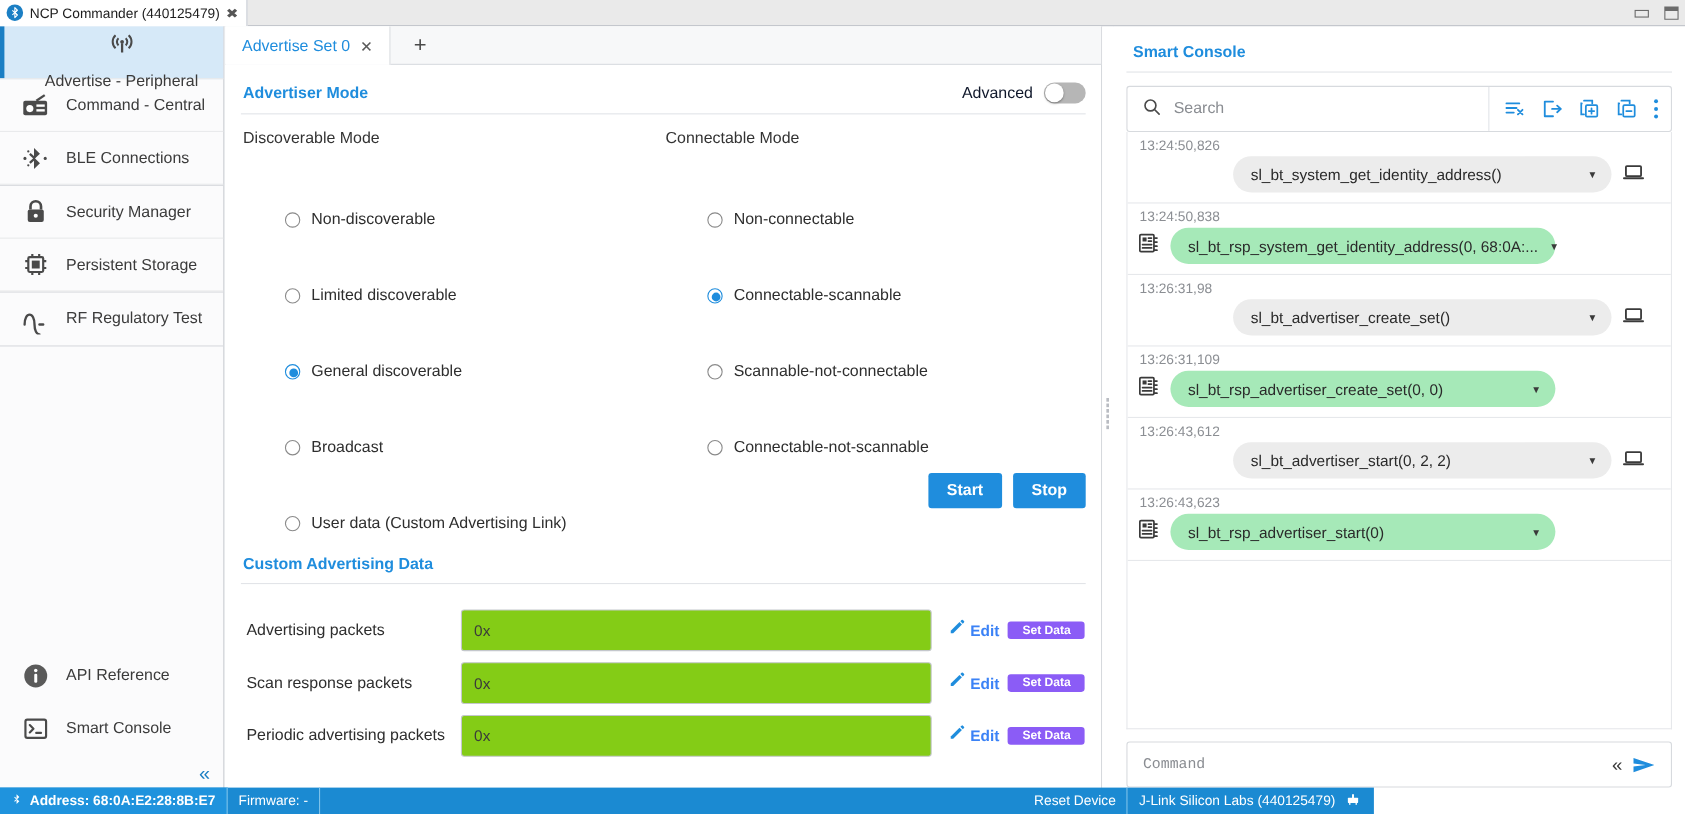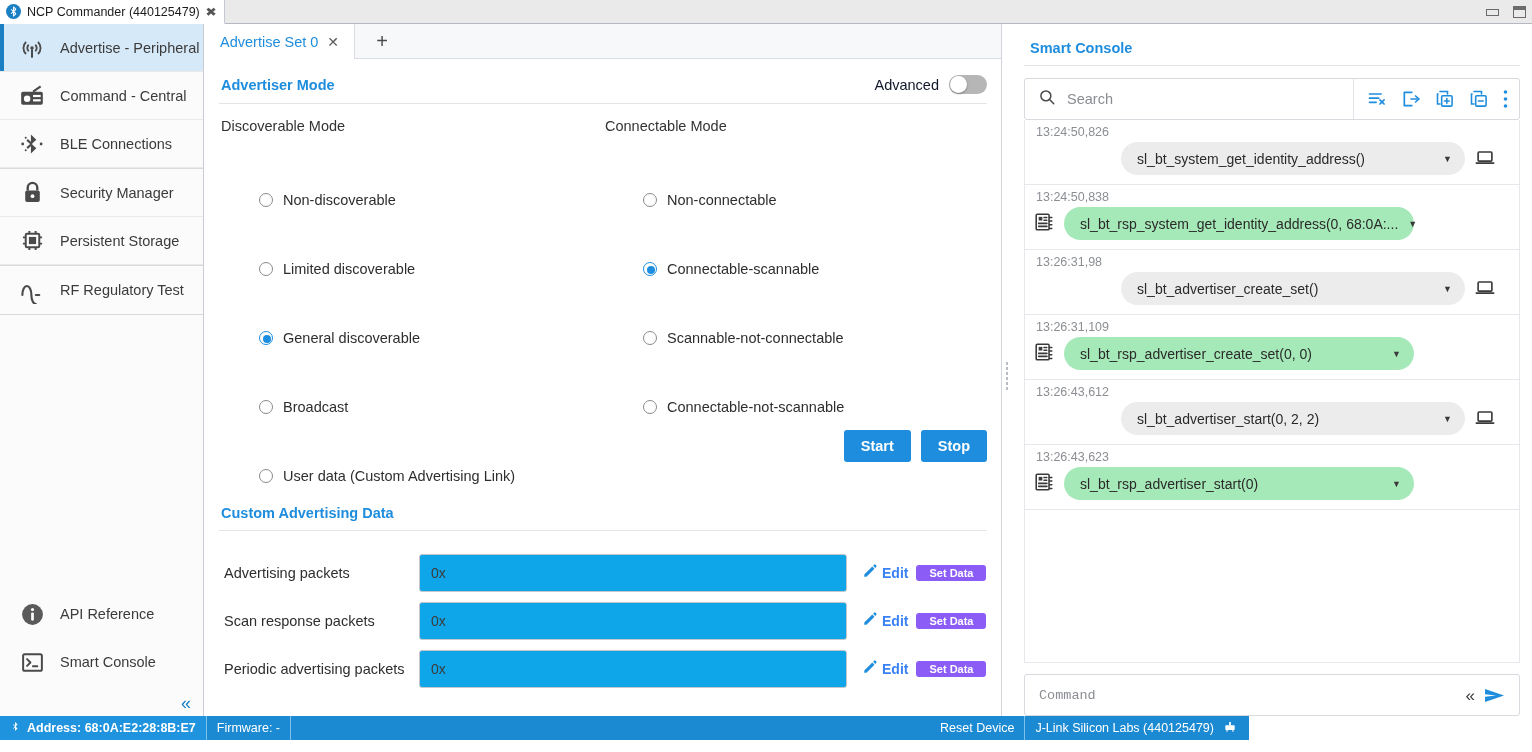--- a/index.html
+++ b/index.html
@@ -51,21 +51,21 @@
     background: #fbfbfc;
     border-right: 1px solid #c9ccd2;
     display: flex; flex-direction: column;
   }
   .side-item {
     position: relative; height: 48px; display: flex; align-items: center;
     gap: 14px; padding-left: 18px; cursor: pointer;
     border-bottom: 1px solid #e9eaec;
   }
   .side-item.nb { border-bottom: none; }
-  .side-item.active { background: #d6e9f8; }
+  .side-item.active { background: #d6e9f8; flex-direction: column; }
   .side-item.active::before {
     content: ""; position: absolute; left: 0; top: 0; bottom: 0; width: 4px;
     background: #1b7fc4;
   }
   .side-item .slabel { font-size: 14.5px; color: #3b3b3b; white-space: nowrap; }
   .side-icon { width: 28px; height: 28px; display: flex; align-items: center; justify-content: center; flex: 0 0 auto; }
   .side-sep { height: 1px; background: #d8dade; margin: 0; }
   .side-spacer { flex: 1 1 auto; }
   .side-bottom { padding-bottom: 8px; }
   .collapse-row {
@@ -144,21 +144,21 @@
 
   .cad-head {
     font-size: 14.5px; font-weight: bold; color: #1f8ddd;
     padding: 18px 0 9px 2px; border-bottom: 1px solid #e2e4e8;
   }
   .cad-rows { padding-top: 18px; }
   .cad-row { display: flex; align-items: center; height: 48px; }
   .cad-label { width: 200px; font-size: 14.5px; color: #2e2e2e; padding-left: 5px; }
   .cad-input {
     width: 428px; height: 38px; border: 1px solid #c4c7cc; border-radius: 3px;
-    background: #0ea5e9; font-family: inherit; font-size: 14px; color: #3b3b3b;
+    background: #84cc16; font-family: inherit; font-size: 14px; color: #3b3b3b;
     padding: 0 11px;
   }
   .edit-link {
     display: flex; align-items: center; gap: 4px; margin-left: 15px;
     cursor: pointer;
   }
   .edit-link .etext { font-size: 14px; font-weight: bold; color: #3b82f6; }
   .set-btn {
     margin-left: 8px; background: #8b5cf6; color: #fff; border: none;
     border-radius: 3px; font-family: inherit; font-size: 11px; font-weight: bold;

